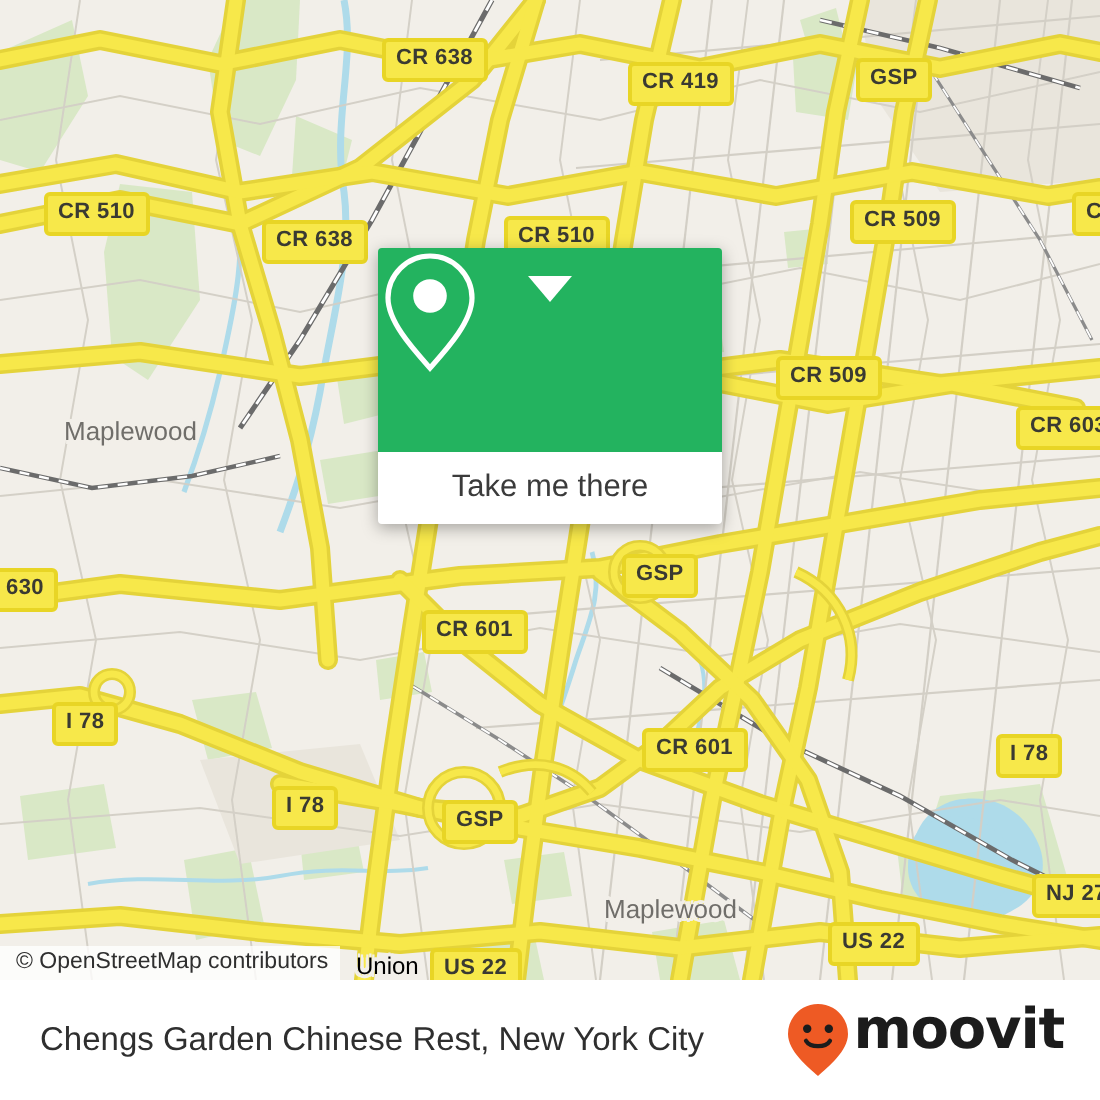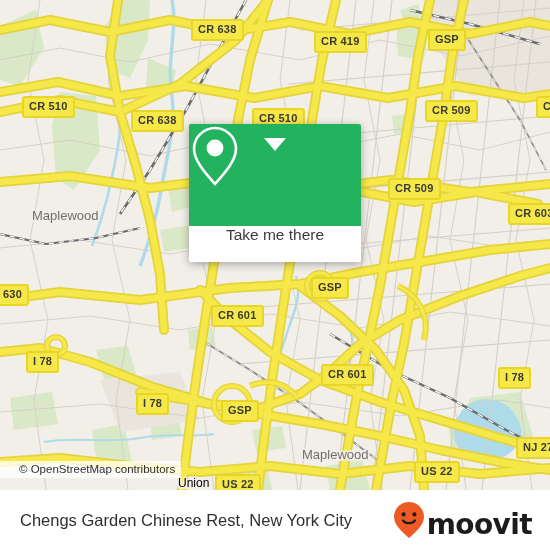--- a/index.html
+++ b/index.html
@@ -45,22 +45,22 @@
       -1.5px  1.5px 0 #f2efe9, 1.5px  1.5px 0 #f2efe9,
        0 -1.8px 0 #f2efe9, 0 1.8px 0 #f2efe9,
       -1.8px 0 0 #f2efe9, 1.8px 0 0 #f2efe9;
     font-family: "Liberation Sans", sans-serif;
   }
   .place-label.faint { color: #000000; font-size: 12px; }
 
   
   #attribution {
     position: absolute;
-    left: 0; bottom: 12px;
-    padding: 2px 6px 3px 19px;
+    left: 0; bottom: 0;
+    padding: 2px 6px 3px 8px;
     background: rgba(255,255,255,.78);
     color: #2f2f2f;
     font-size: 11.5px;
     white-space: nowrap;
     font-family: "Liberation Sans", sans-serif;
   }
 
   
   #popup {
     position: absolute;
@@ -71,21 +71,21 @@
   #popup-image {
     height: 102px;
     background: #23b35f;
     border-radius: 2px 2px 0 0;
     display: flex; align-items: center; justify-content: center;
   }
   #popup-label {
     height: 36px;
     background: #ffffff;
     border-radius: 0 0 2px 2px;
-    display: flex; align-items: flex-start; justify-content: center;
+    display: flex; align-items: center; justify-content: center;
     color: #3b3b3b;
     font-size: 15.5px;
     font-family: "Liberation Sans", sans-serif;
   }
   #popup-tail {
     position: absolute;
     left: 50%; top: 138px;
     width: 0; height: 0; margin-left: -11px;
     border-left: 11px solid transparent;
     border-right: 11px solid transparent;
@@ -103,21 +103,21 @@
   }
   #footer-title {
     color: #2f2f2f;
     font-size: 16.5px;
     white-space: nowrap;
     overflow: hidden;
     flex: 1 1 auto;
     font-family: "Liberation Sans", sans-serif;
   }
   #brand {
-    display: flex; align-items: flex-end; gap: 2px;
+    display: flex; align-items: flex-start; gap: 2px;
     flex: 0 0 auto;
   }
   #brand-wordmark {
     color: #1c1c1c;
     font-size: 28px;
     font-weight: bold;
     letter-spacing: -0.6px;
     line-height: 1;
     font-family: "DejaVu Sans", sans-serif;
   }

